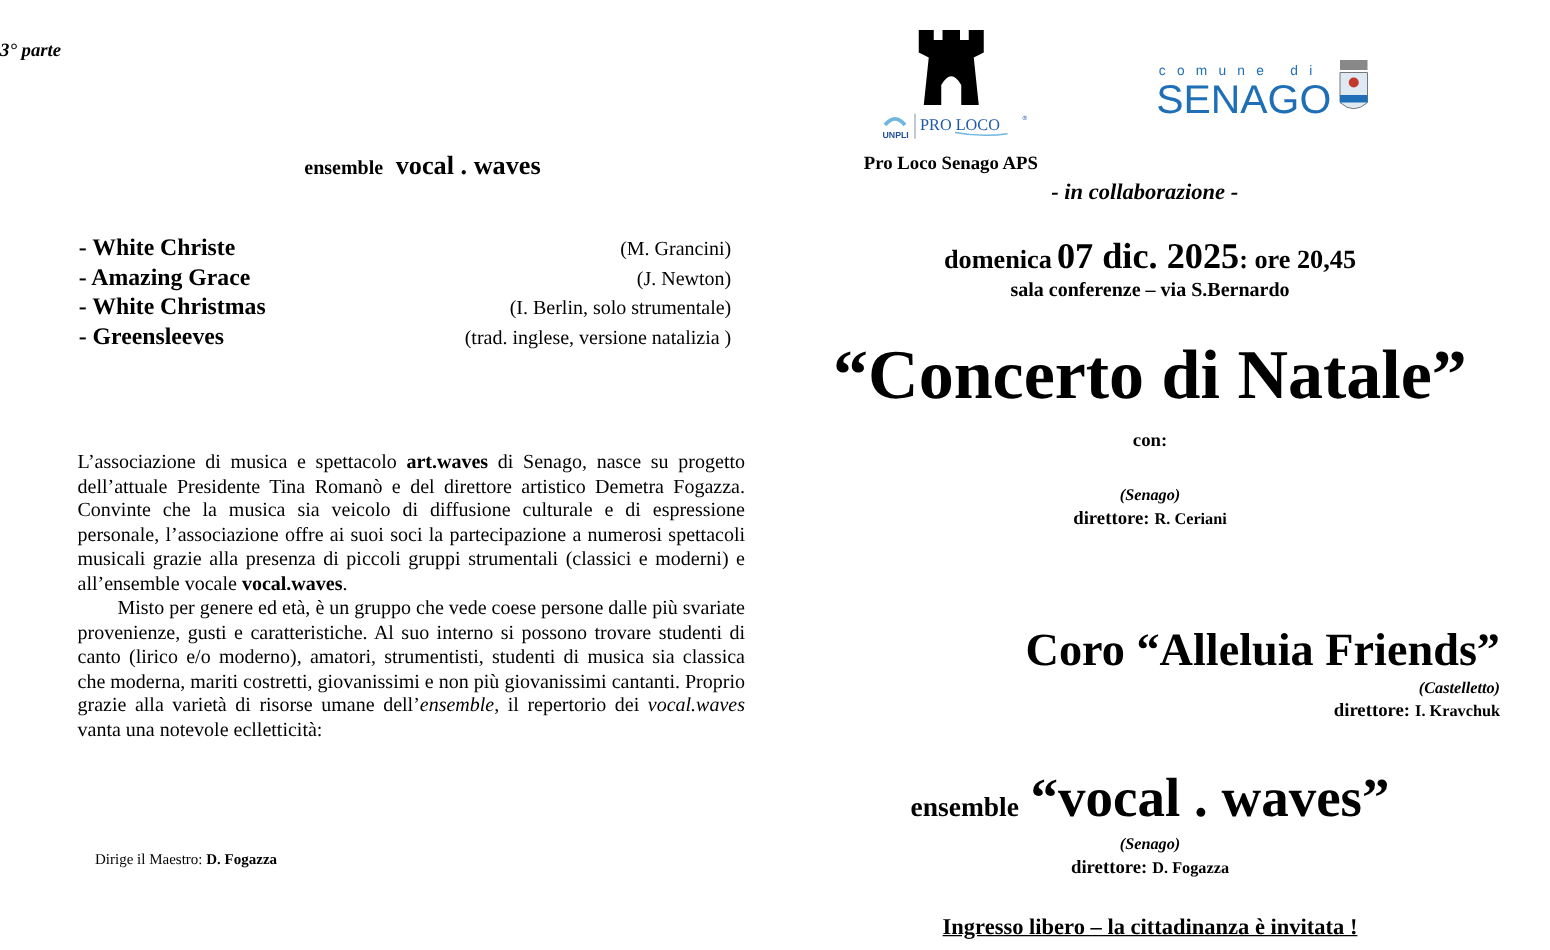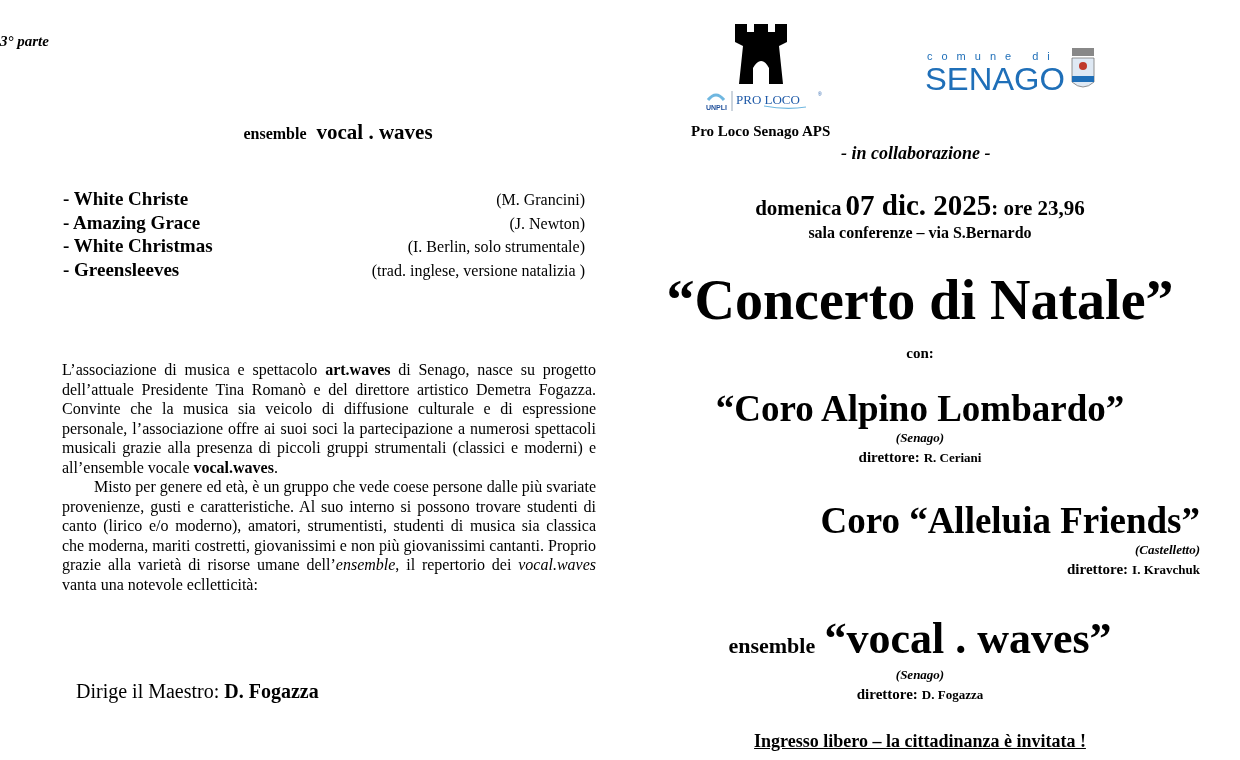--- a/index.html
+++ b/index.html
@@ -14,21 +14,21 @@
   #ens-left .big { font-size:21px; margin-left:6px; }
 
   #songs { left:63px; width:522px; top:188px; }
   .song { display:flex; justify-content:space-between; height:23.5px; align-items:baseline; }
   .song .t { font-weight:bold; font-size:19px; }
   .song .a { font-size:16px; }
 
   #para { left:62px; width:534px; top:360px; font-size:16px; line-height:19.5px; text-align:justify; }
   #para p { margin:0; }
   #para .ind { text-indent:32px; }
-  #dirige { left:76px; top:680px; font-size:20px; }
+  #dirige { left:76px; top:680px; font-size:12px; }
 
   
   #tower { left:733px; top:24px; width:56px; height:60px; }
   #proloco-logo { left:706px; top:88px; width:120px; height:26px; }
   #senago-logo { left:925px; top:46px; width:172px; height:48px; }
   #proloco-name { left:691px; top:123px; font-size:15px; font-weight:bold; }
   #collab { left:841px; top:143px; font-size:18px; font-weight:bold; font-style:italic; }
 
   #date { left:640px; width:560px; top:189px; text-align:center; font-weight:bold; }
   #date .s { font-size:21px;margin-top:36px; }
@@ -109,28 +109,27 @@
   <path d="M147 12 H169 V36 Q158 46 147 36 Z" fill="#dfe9f4" stroke="#777" stroke-width="0.8"></path>
   <circle cx="158" cy="20" r="4" fill="#c0392b"></circle>
   <rect x="147" y="30" width="22" height="6" fill="#1f6fb8"></rect>
 </svg>
 
 <div id="proloco-name" class="abs">Pro Loco Senago APS</div>
 <div id="collab" class="abs">- in collaborazione -</div>
 
 <div id="date" class="abs">
   <span class="s">domenica</span>
-  <span class="l">07 dic. 2025</span><span class="s">: ore 23,96</span>
+  <span class="l">07 dic. 2025</span><span class="s">: ore 20,45</span>
 </div>
 <div id="venue" class="abs">sala conferenze – via S.Bernardo</div>
 <div id="title" class="abs">“Concerto di Natale”</div>
 <div id="con" class="abs">con:</div>
 
 <div id="choir1" class="abs choir">
-  <div class="choir-name">“Coro Alpino Lombardo”</div>
   <div class="place">(Senago)</div>
   <div class="dir"><span>direttore:</span><span class="n">R. Ceriani</span></div>
 </div>
 
 <div id="choir2" class="abs choir">
   <div class="choir-name">Coro “Alleluia Friends”</div>
   <div class="place">(Castelletto)</div>
   <div class="dir"><span>direttore:</span><span class="n">I.  Kravchuk</span></div>
 </div>
 

